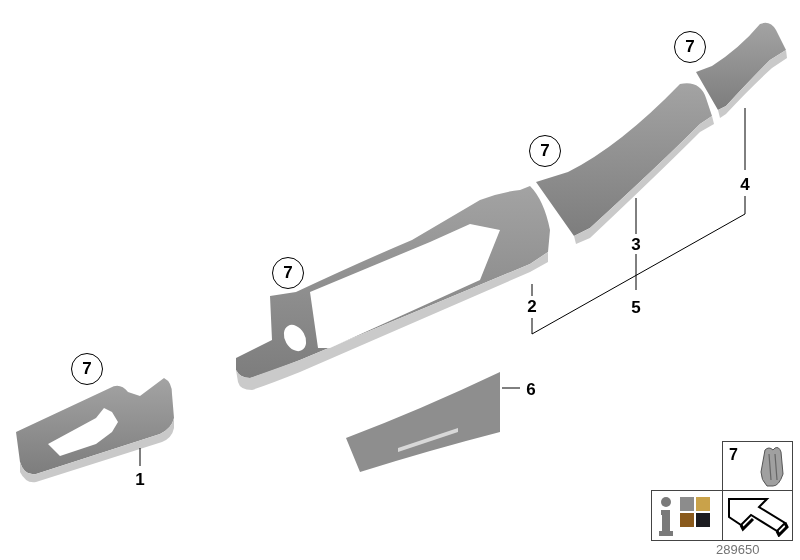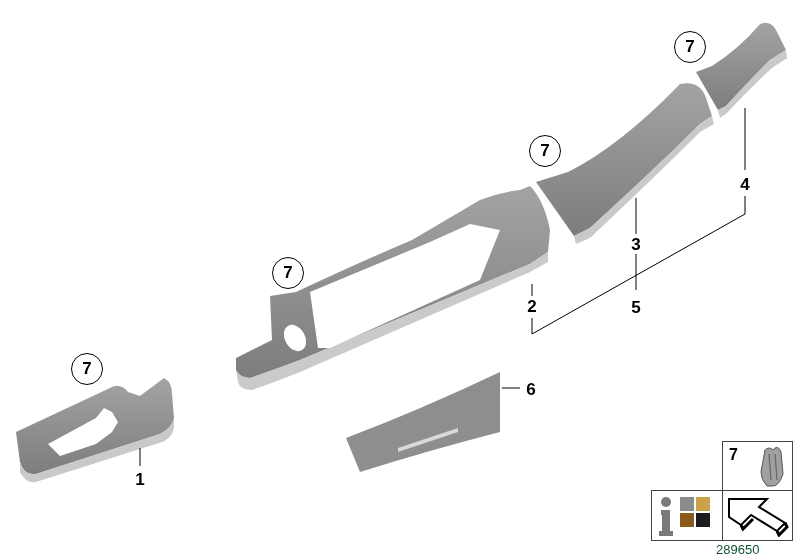--- a/index.html
+++ b/index.html
@@ -2,21 +2,21 @@
 <html><head>
 <meta charset="utf-8">
 <style>
   html,body{margin:0;padding:0;background:#fff;}
   body{width:800px;height:560px;position:relative;overflow:hidden;font-family:"Liberation Sans",sans-serif;}
   svg.main{position:absolute;left:0;top:0;width:800px;height:560px;}
   .lbl{position:absolute;font-weight:bold;font-size:17px;color:#000;transform:translate(-50%,-50%);line-height:1;}
   .circ{position:absolute;width:32px;height:32px;border:1.5px solid #000;border-radius:50%;box-sizing:border-box;display:flex;align-items:center;justify-content:center;font-weight:bold;font-size:17px;background:#fff;transform:translate(-50%,-50%);}
   .legend{position:absolute;left:651px;top:441px;width:142px;height:100px;}
   .cell{position:absolute;border:1px solid #444;box-sizing:border-box;background:#fff;}
-  .refnum{position:absolute;left:716px;top:542px;font-size:13px;color:#14532d;}
+  .refnum{position:absolute;left:716px;top:542px;font-size:13px;color:#737373;}
 </style>
 </head>
 <body>
 
 <svg class="main" viewBox="0 0 800 560">
   <defs>
     <linearGradient id="g1" x1="0" y1="0" x2="0" y2="1">
       <stop offset="0" stop-color="#a3a3a3"></stop>
       <stop offset="1" stop-color="#7d7d7d"></stop>
     </linearGradient>

